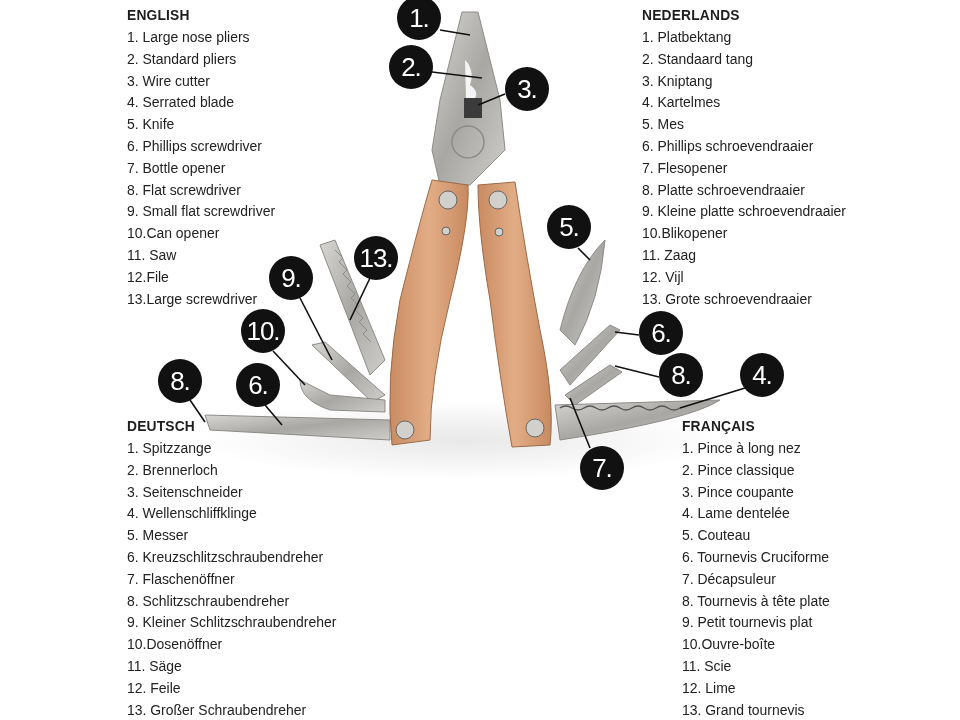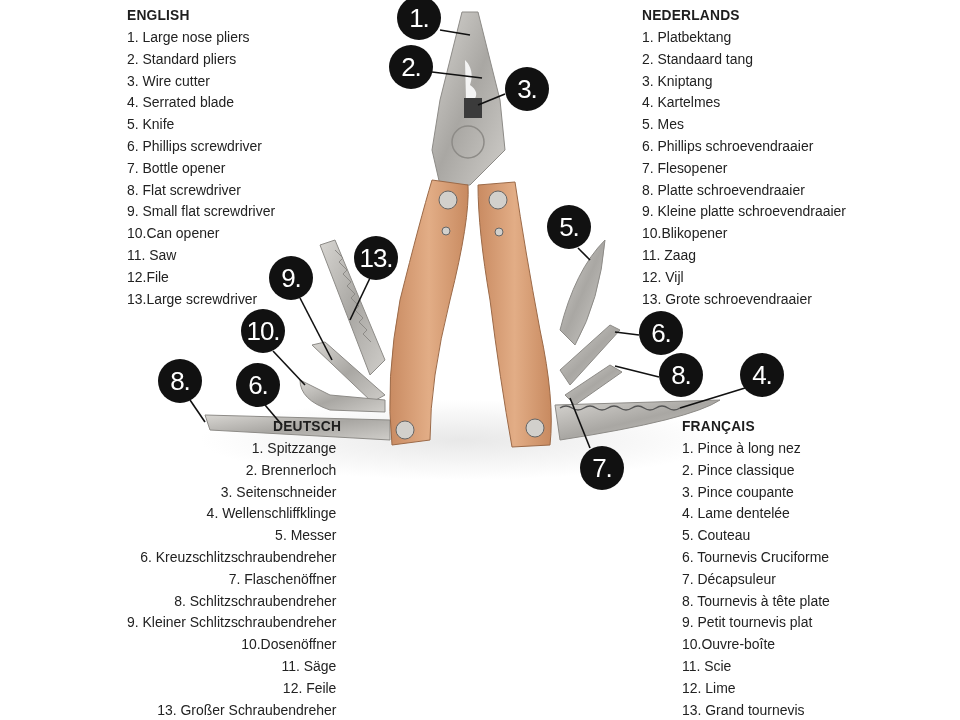--- a/index.html
+++ b/index.html
@@ -2,21 +2,21 @@
 <html><head>
 <meta charset="utf-8">
 <style>
   html,body{margin:0;padding:0;background:#ffffff;}
   body{width:960px;height:720px;position:relative;overflow:hidden;font-family:"Liberation Sans","DejaVu Sans",sans-serif;color:#1e1e1e;}
   .lang-block{position:absolute;}
   .lang-title{font-weight:bold;font-size:15px;line-height:18px;letter-spacing:0.2px;margin-bottom:2px;transform:scaleX(0.92);transform-origin:left;}
   .lang-item{font-size:15.5px;line-height:21.8px;white-space:nowrap;transform:scaleX(0.9);transform-origin:left;color:#222;}
   #en{left:127px;top:6px;}
   #nl{left:622px;top:6px;margin-left:20px;}
-  #de{left:127px;top:417px;text-align:right;}
+  #de{left:127px;top:417px;}
   #fr{left:682px;top:417px;}
   svg#art{position:absolute;left:0;top:0;}
   .badge{position:absolute;width:44px;height:44px;border-radius:50%;background:#111;color:#fff;font-size:26px;line-height:44px;text-align:center;font-family:"Liberation Sans",sans-serif;letter-spacing:-1px;}
 </style>
 </head>
 <body>
 
 <svg id="art" width="960" height="720" viewBox="0 0 960 720">
   <defs>
     <linearGradient id="wood" x1="0" x2="1" y1="0" y2="0">

